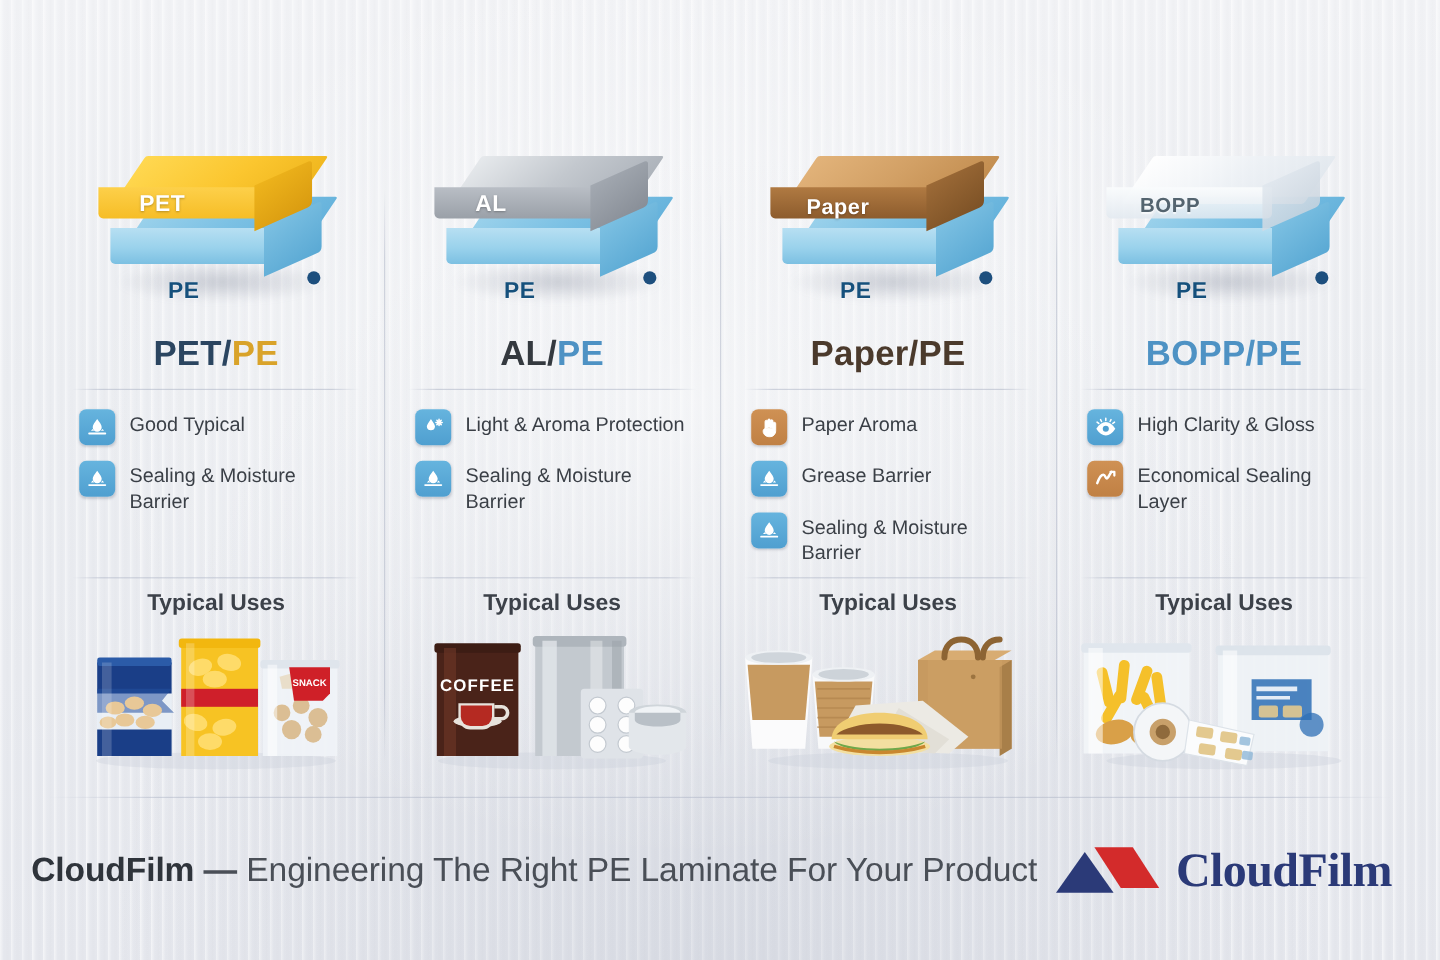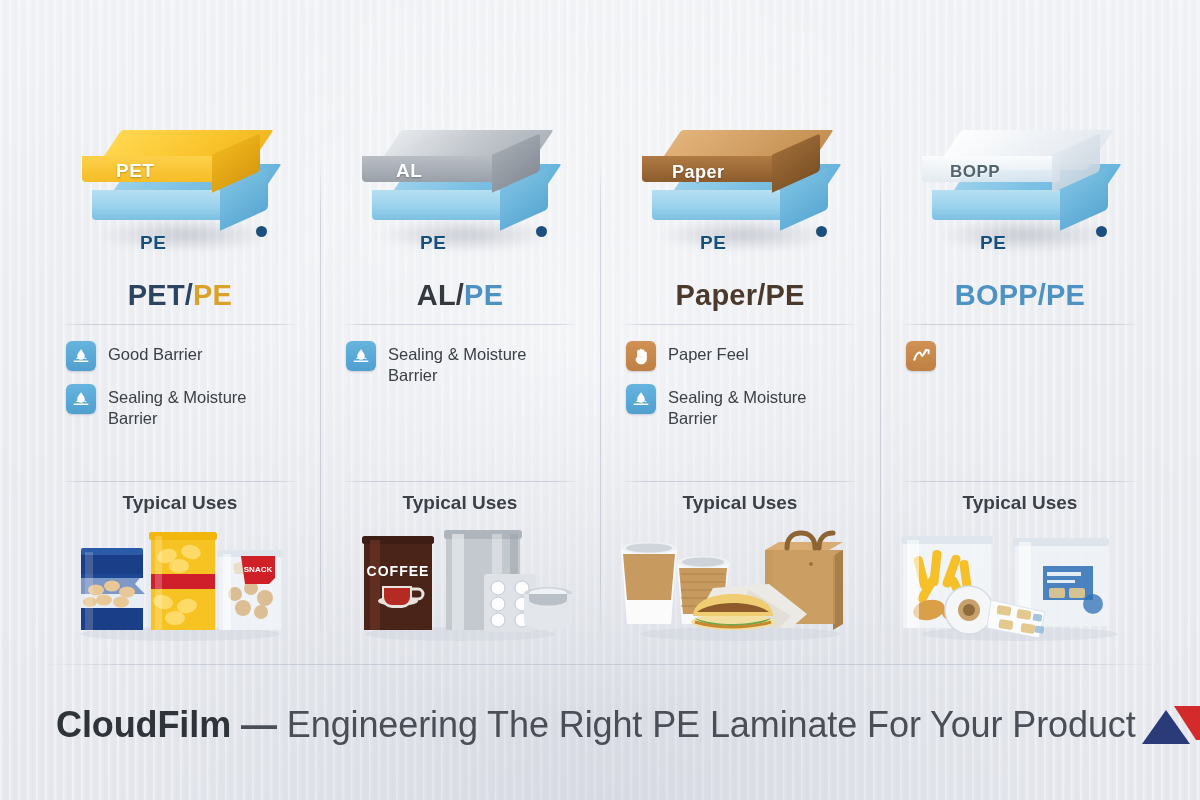--- a/index.html
+++ b/index.html
@@ -149,22 +149,21 @@
   
   .bottom-rule{
     position:absolute;left:40px;right:40px;top:664px;height:1px;
     background:linear-gradient(90deg,rgba(160,168,188,0) 0%,rgba(160,168,188,.40) 8%,rgba(160,168,188,.40) 92%,rgba(160,168,188,0) 100%);
   }
   .footer{
     position:absolute;left:0;right:0;top:690px;height:70px;
     display:flex;align-items:center;padding:0 26px;box-sizing:border-box;
   }
   .tagline{
-    font-size:36px;color:#4a4f57;white-space:nowrap;letter-spacing:-.1px;
-    margin-left:30px;
+    font-size:28px;color:#4a4f57;white-space:nowrap;letter-spacing:-.1px;
   }
   .tagline .brandbold{font-weight:700;color:#2f343b;}
   .tagline .dash{font-weight:700;color:#4a4f57;}
   .logo{
     margin-left:auto;display:flex;align-items:center;gap:10px;margin-right:14px;
     position:relative;
   }
   .logo-mark{position:relative;width:96px;height:46px;}
   .logo-word{
     font-family:"Liberation Serif", serif;font-size:40px;font-weight:700;
@@ -209,21 +208,21 @@
 
       <div class="features">
         <div class="feat">
           <span class="feat-icon ic-blue">
             <svg width="18" height="18" viewBox="0 0 24 24">
                 <path d="M12 3c2.8 4 5 6.6 5 9a5 5 0 01-10 0c0-2.4 2.2-5 5-9z" fill="#fff"></path>
                 <path d="M3 19h18" stroke="#fff" stroke-width="2" stroke-linecap="round"></path>
                 <path d="M5 16l2-2 1.6 2zM16 16l2-2 1.6 2z" fill="#fff"></path>
               </svg>
           </span>
-          <span class="feat-label">Good Barrier</span>
+          <span class="feat-label">Good Typical</span>
         </div>
         <div class="feat">
           <span class="feat-icon ic-blue">
             <svg width="18" height="18" viewBox="0 0 24 24">
                 <path d="M12 3c2.8 4 5 6.6 5 9a5 5 0 01-10 0c0-2.4 2.2-5 5-9z" fill="#fff"></path>
                 <path d="M3 19h18" stroke="#fff" stroke-width="2" stroke-linecap="round"></path>
                 <path d="M5 16l2-2 1.6 2zM16 16l2-2 1.6 2z" fill="#fff"></path>
               </svg>
           </span>
           <span class="feat-label">Sealing &amp; Moisture Barrier</span>
@@ -305,20 +304,29 @@
         <span style="color:#34393f">AL</span>
           <span style="color:#34393f">/</span>
           <span style="color:#4e92c4">PE</span>
       </div>
       <div class="rule"></div>
 
       <div class="features">
         <div class="feat">
           <span class="feat-icon ic-blue">
             <svg width="18" height="18" viewBox="0 0 24 24">
+                <path d="M9.5 3c2.6 4 4.5 6.2 4.5 8.6A4.6 4.6 0 014.9 11.6C4.9 9.2 6.9 7 9.5 3z" fill="#fff"></path>
+                <path d="M18.5 3.2v7M15 6.7h7M16.1 4.3l4.8 4.8M20.9 4.3l-4.8 4.8" stroke="#fff" stroke-width="1.7" stroke-linecap="round"></path>
+              </svg>
+          </span>
+          <span class="feat-label">Light &amp; Aroma Protection</span>
+        </div>
+        <div class="feat">
+          <span class="feat-icon ic-blue">
+            <svg width="18" height="18" viewBox="0 0 24 24">
                 <path d="M12 3c2.8 4 5 6.6 5 9a5 5 0 01-10 0c0-2.4 2.2-5 5-9z" fill="#fff"></path>
                 <path d="M3 19h18" stroke="#fff" stroke-width="2" stroke-linecap="round"></path>
                 <path d="M5 16l2-2 1.6 2zM16 16l2-2 1.6 2z" fill="#fff"></path>
               </svg>
           </span>
           <span class="feat-label">Sealing &amp; Moisture Barrier</span>
         </div>
       </div>
 
       <div class="rule"></div>
@@ -388,21 +396,31 @@
       </div>
       <div class="rule"></div>
 
       <div class="features">
         <div class="feat">
           <span class="feat-icon ic-tan">
             <svg width="19" height="19" viewBox="0 0 24 24">
                 <path d="M7 13V5.5a1.4 1.4 0 012.8 0V12M9.8 12V4.2a1.4 1.4 0 012.8 0V12M12.6 12V5a1.4 1.4 0 012.8 0v7.4M15.4 12.4V7.6a1.4 1.4 0 012.8 0V15c0 4-2.8 6.4-6.4 6.4S5 19.2 5 15.6c0-1.4.6-2.2 1.6-2.6z" fill="#fff" stroke="#fff" stroke-width="1"></path>
               </svg>
           </span>
-          <span class="feat-label">Paper Feel</span>
+          <span class="feat-label">Paper Aroma</span>
+        </div>
+        <div class="feat">
+          <span class="feat-icon ic-blue">
+            <svg width="18" height="18" viewBox="0 0 24 24">
+                <path d="M12 3c2.8 4 5 6.6 5 9a5 5 0 01-10 0c0-2.4 2.2-5 5-9z" fill="#fff"></path>
+                <path d="M3 19h18" stroke="#fff" stroke-width="2" stroke-linecap="round"></path>
+                <path d="M5 16l2-2 1.6 2zM16 16l2-2 1.6 2z" fill="#fff"></path>
+              </svg>
+          </span>
+          <span class="feat-label">Grease Barrier</span>
         </div>
         <div class="feat">
           <span class="feat-icon ic-blue">
             <svg width="18" height="18" viewBox="0 0 24 24">
                 <path d="M12 3c2.8 4 5 6.6 5 9a5 5 0 01-10 0c0-2.4 2.2-5 5-9z" fill="#fff"></path>
                 <path d="M3 19h18" stroke="#fff" stroke-width="2" stroke-linecap="round"></path>
                 <path d="M5 16l2-2 1.6 2zM16 16l2-2 1.6 2z" fill="#fff"></path>
               </svg>
           </span>
           <span class="feat-label">Sealing &amp; Moisture Barrier</span>
@@ -470,26 +488,39 @@
 
       <div class="col-title">
         <span style="color:#4e92c4">BOPP</span>
           <span style="color:#4e92c4">/</span>
           <span style="color:#4e92c4">PE</span>
       </div>
       <div class="rule"></div>
 
       <div class="features">
         <div class="feat">
+          <span class="feat-icon ic-blue">
+            <svg width="19" height="19" viewBox="0 0 24 24">
+                <path d="M2 13c3-4.6 6.4-7 10-7s7 2.4 10 7c-3 4.6-6.4 7-10 7s-7-2.4-10-7z" fill="#fff"></path>
+                <circle cx="12" cy="13" r="3.2" fill="#4f9fd0"></circle>
+                <g stroke="#fff" stroke-width="1.6" stroke-linecap="round">
+                  <path d="M12 2v2.2M6.5 3.4l1 2M17.5 3.4l-1 2M2.8 6l1.8 1.4M21.2 6l-1.8 1.4"></path>
+                </g>
+              </svg>
+          </span>
+          <span class="feat-label">High Clarity &amp; Gloss</span>
+        </div>
+        <div class="feat">
           <span class="feat-icon ic-tan">
             <svg width="19" height="19" viewBox="0 0 24 24">
                 <path d="M3 16c2-6 4.5-9 6.5-9s2 4 3.5 4 3-5 5-7" fill="none" stroke="#fff" stroke-width="2.6" stroke-linecap="round" stroke-linejoin="round"></path>
                 <path d="M17 4h4v4" fill="none" stroke="#fff" stroke-width="2.4" stroke-linecap="round" stroke-linejoin="round"></path>
               </svg>
           </span>
+          <span class="feat-label">Economical Sealing Layer</span>
         </div>
       </div>
 
       <div class="rule"></div>
       <div class="uses-title">Typical Uses</div>
       <div class="uses-art">
         <svg width="246" height="126" viewBox="0 0 246 126">
           <ellipse cx="123" cy="116" rx="98" ry="7" fill="#c9cfda" opacity=".35"></ellipse>
 
           <path d="M118 24h92v84h-92z" fill="#eef2f6" opacity=".95"></path>

